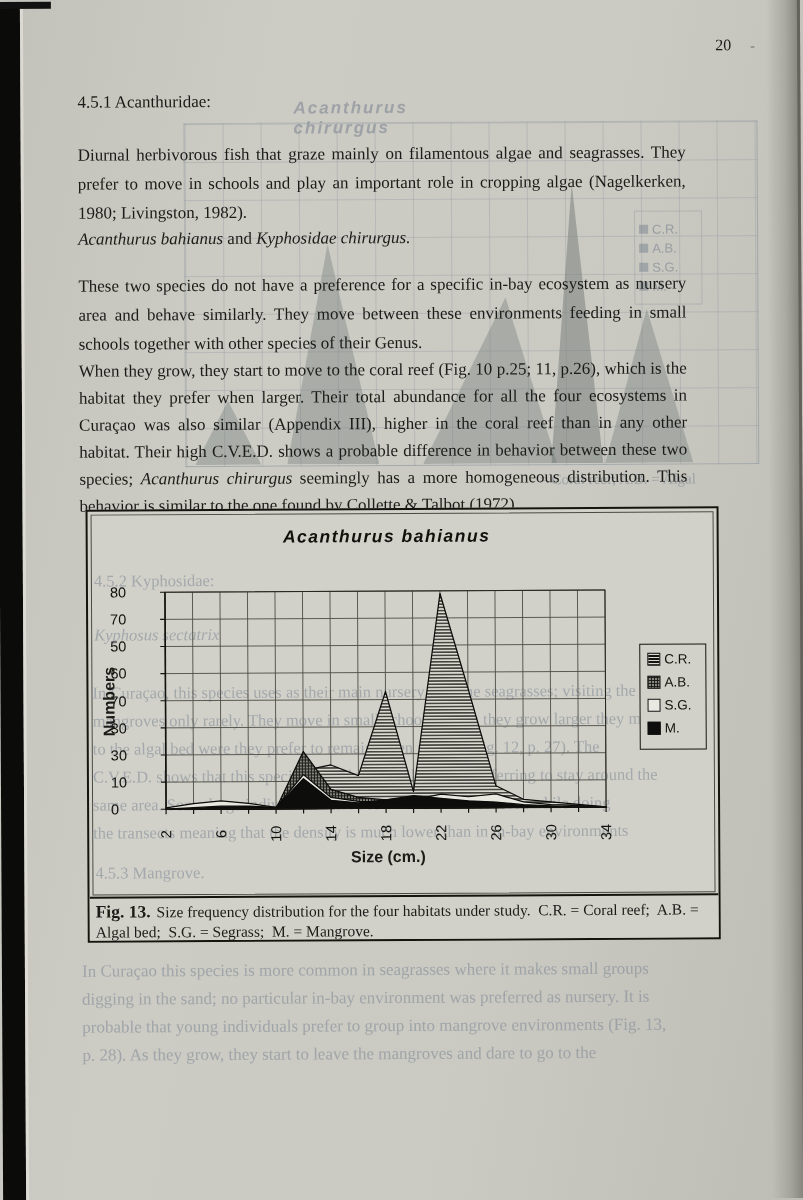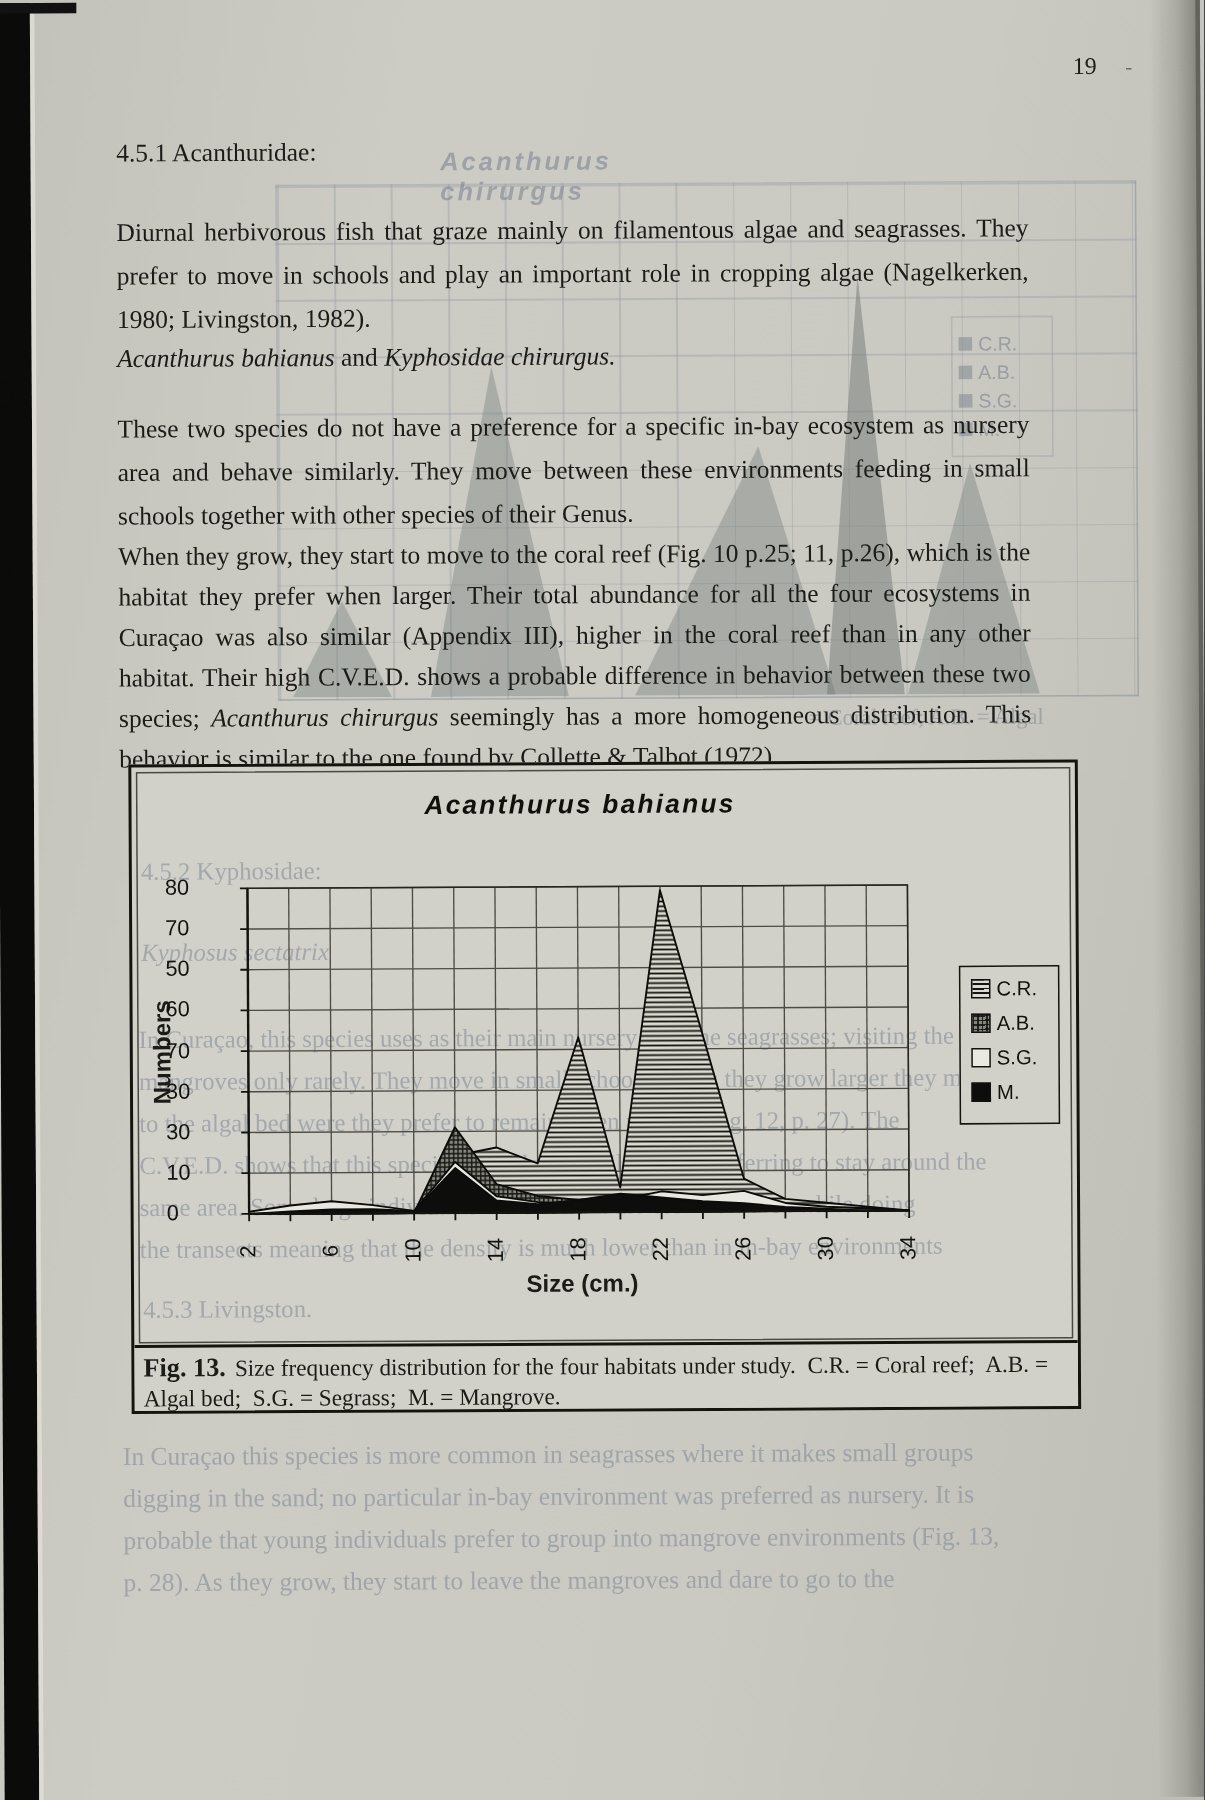--- a/index.html
+++ b/index.html
@@ -110,39 +110,39 @@
           </div>
       </div>
       <div class="bleed-line" style="left:540px;top:472px;font-size:15px;">= Coral reef;  A.B. = Algal</div>
       <div class="bleed-line" style="left:80px;top:960px;font-size:17px;">In Curaçao this species is more common in seagrasses where it makes small groups</div>
       <div class="bleed-line" style="left:80px;top:988px;font-size:17px;">digging in the sand; no particular in-bay environment was preferred as nursery.  It is</div>
       <div class="bleed-line" style="left:80px;top:1016px;font-size:17px;">probable that young individuals prefer to group into mangrove environments (Fig. 13,</div>
       <div class="bleed-line" style="left:80px;top:1044px;font-size:17px;">p. 28).  As they grow, they start to leave the mangroves and dare to go to the</div>
     </div>
 
     <div class="content">
-      <div class="pageno">19</div>
+      <div class="pageno">20</div>
       <div class="pagedash">-</div>
       <div class="h1">4.5.1  Acanthuridae:</div>
       <div class="para p1">Diurnal herbivorous fish that graze mainly on filamentous algae and seagrasses.  They prefer to move in schools and play an important role in cropping algae (Nagelkerken, 1980;  Livingston, 1982).</div>
       <div class="sp"><span class="it">Acanthurus bahianus</span><span> and </span><span class="it">Kyphosidae chirurgus.</span></div>
       <div class="para p2">These two species do not have a preference for a specific in-bay ecosystem as nursery area and behave similarly.  They  move between these environments feeding in small schools together with other species of their Genus.</div>
       <div class="para p3"><span>When they grow, they start to move to the coral reef (Fig. 10 p.25;  11, p.26), which is the habitat they prefer when larger.   Their total abundance for all the four ecosystems in Curaçao was also similar (Appendix III), higher in the coral reef  than in any other habitat. Their high C.V.E.D. shows a probable difference in behavior between these two species;  </span><span class="it">Acanthurus chirurgus</span><span> seemingly has a more homogeneous distribution. This behavior is similar to the one found by Collette &amp; Talbot (1972).</span></div>
 
       <div class="figure">
         <div class="fig-bleed">
           <div class="bleed-line" style="left:6px;top:60px;">4.5.2  Kyphosidae:</div>
           <div class="bleed-line bleed-it" style="left:6px;top:114px;">Kyphosus sectatrix</div>
           <div class="bleed-line" style="left:4px;top:172px;">In Curaçao, this species uses as their main nursery area the seagrasses;  visiting the</div>
           <div class="bleed-line" style="left:4px;top:200px;">mangroves only rarely.  They move in small schools and as they grow larger they move</div>
           <div class="bleed-line" style="left:4px;top:228px;">to the algal bed were they prefer to remain when mature  (Fig. 12, p. 27).   The</div>
           <div class="bleed-line" style="left:4px;top:256px;">C.V.E.D. shows that this species has a low mobility rate, preferring to stay around the</div>
           <div class="bleed-line" style="left:4px;top:284px;">same area.  Some large individuals were seen in the coral reef area  while doing</div>
           <div class="bleed-line" style="left:4px;top:312px;">the transects meaning that the density is much lower than in in-bay environments</div>
-          <div class="bleed-line" style="left:6px;top:352px;">4.5.3  Livingston.</div>
+          <div class="bleed-line" style="left:6px;top:352px;">4.5.3  Mangrove.</div>
         </div>
 
         <div class="chart-area">
           <div class="chart-inner"></div>
           <div class="chart-title">Acanthurus bahianus</div>
           <div class="ylab">Numbers</div>
           <div class="xlab">Size (cm.)</div>
           <svg class="chart-svg" width="629" height="385" viewBox="0 0 629 385">
             <defs>
               <pattern id="pat-cr" width="4" height="3.2" patternUnits="userSpaceOnUse">

